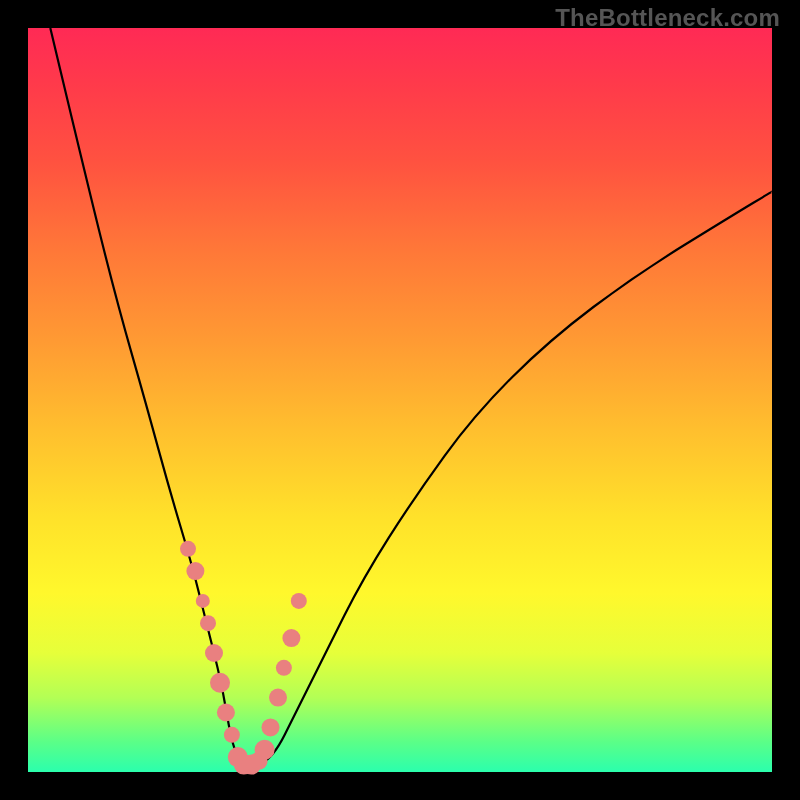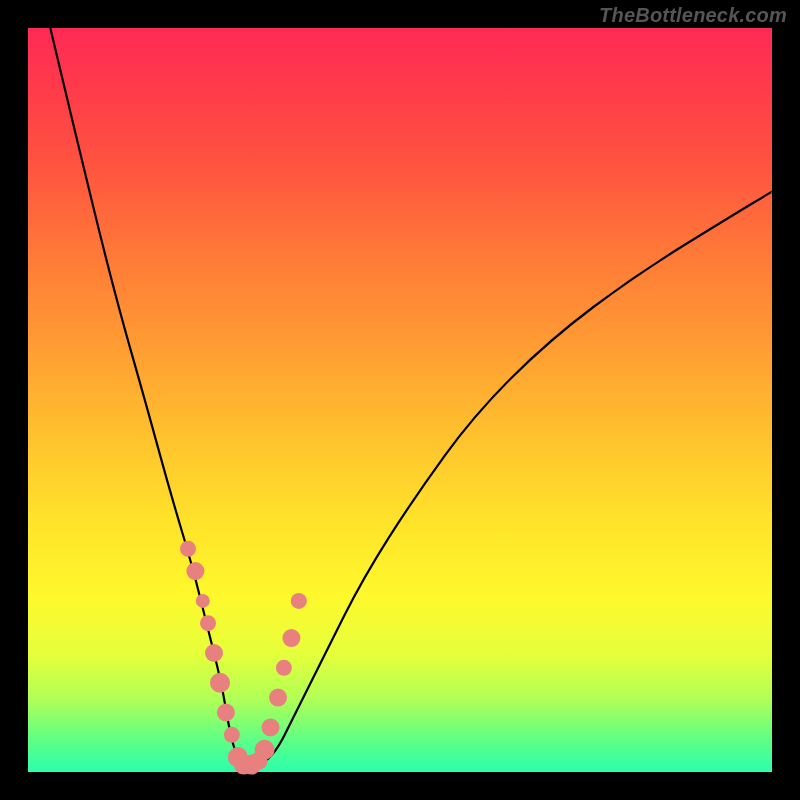--- a/index.html
+++ b/index.html
@@ -33,28 +33,27 @@
       #fff82c 76%,
       #e6ff3a 84%,
       #b3ff55 90%,
       #5aff88 96%,
       #2bffad 100%
     );
   }
   .watermark {
     position: absolute;
     top: 4px;
-    right: 13px;
+    right: 20px;
     font-family: Arial, Helvetica, sans-serif;
-    font-size: 20px;
+    font-size: 24px;
     font-weight: 600;
     color: #555;
     letter-spacing: 0.2px;
     user-select: none;
-    font-style: italic;
   }
   svg.curve {
     position: absolute;
     left: 0;
     top: 0;
     width: 744px;
     height: 744px;
     overflow: visible;
   }
 </style>

